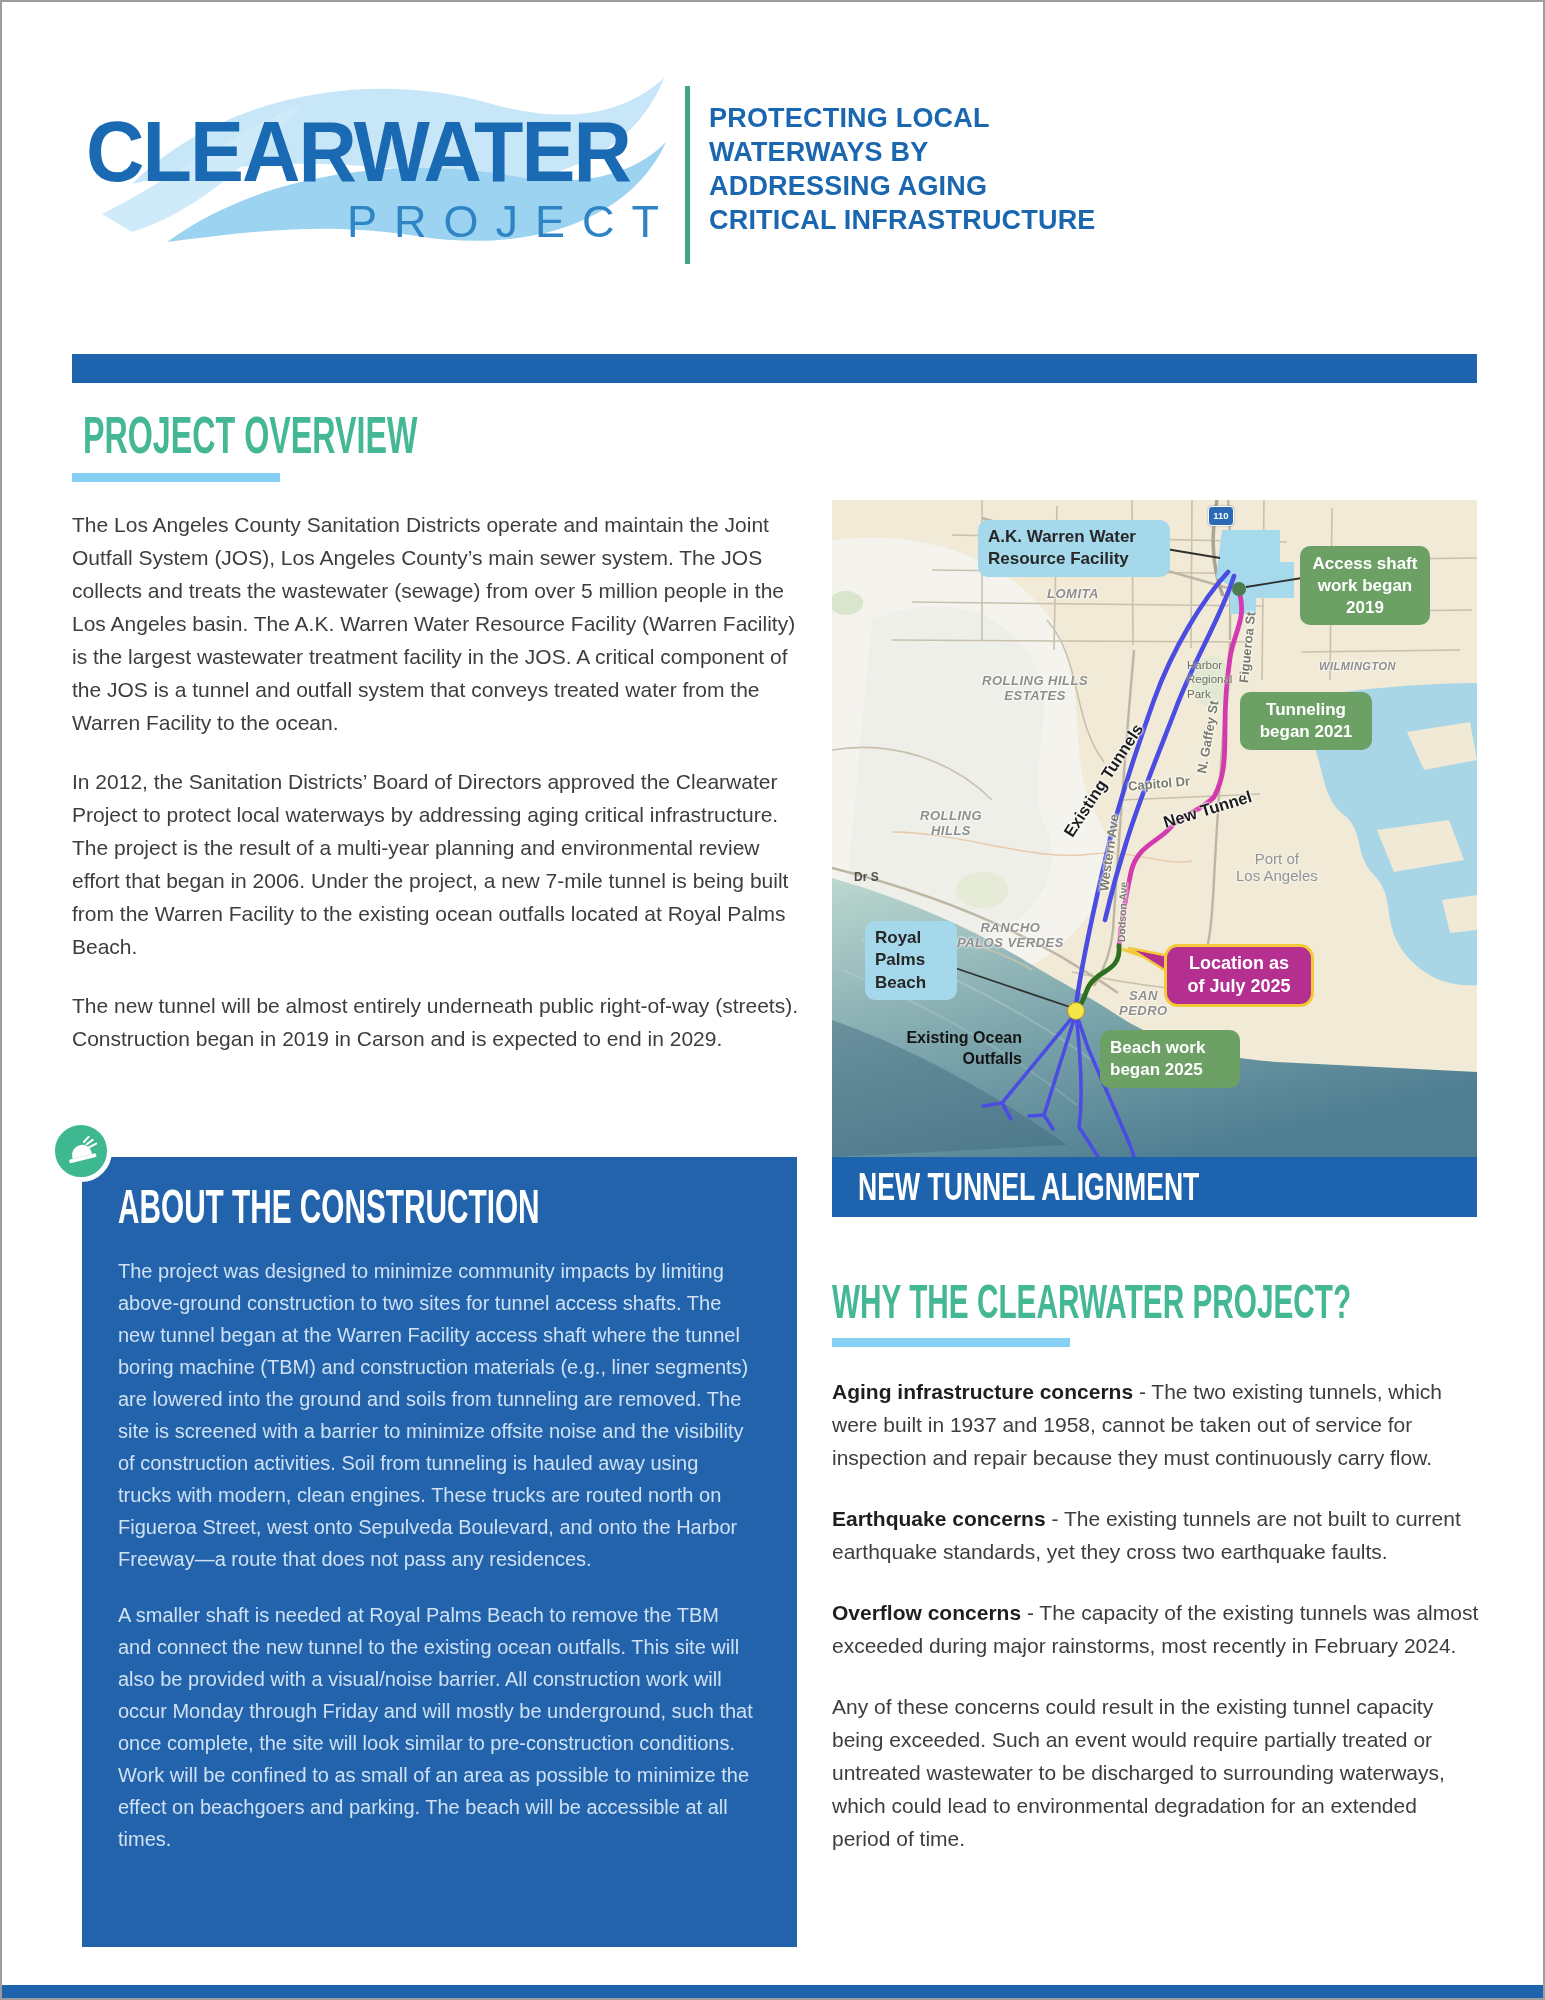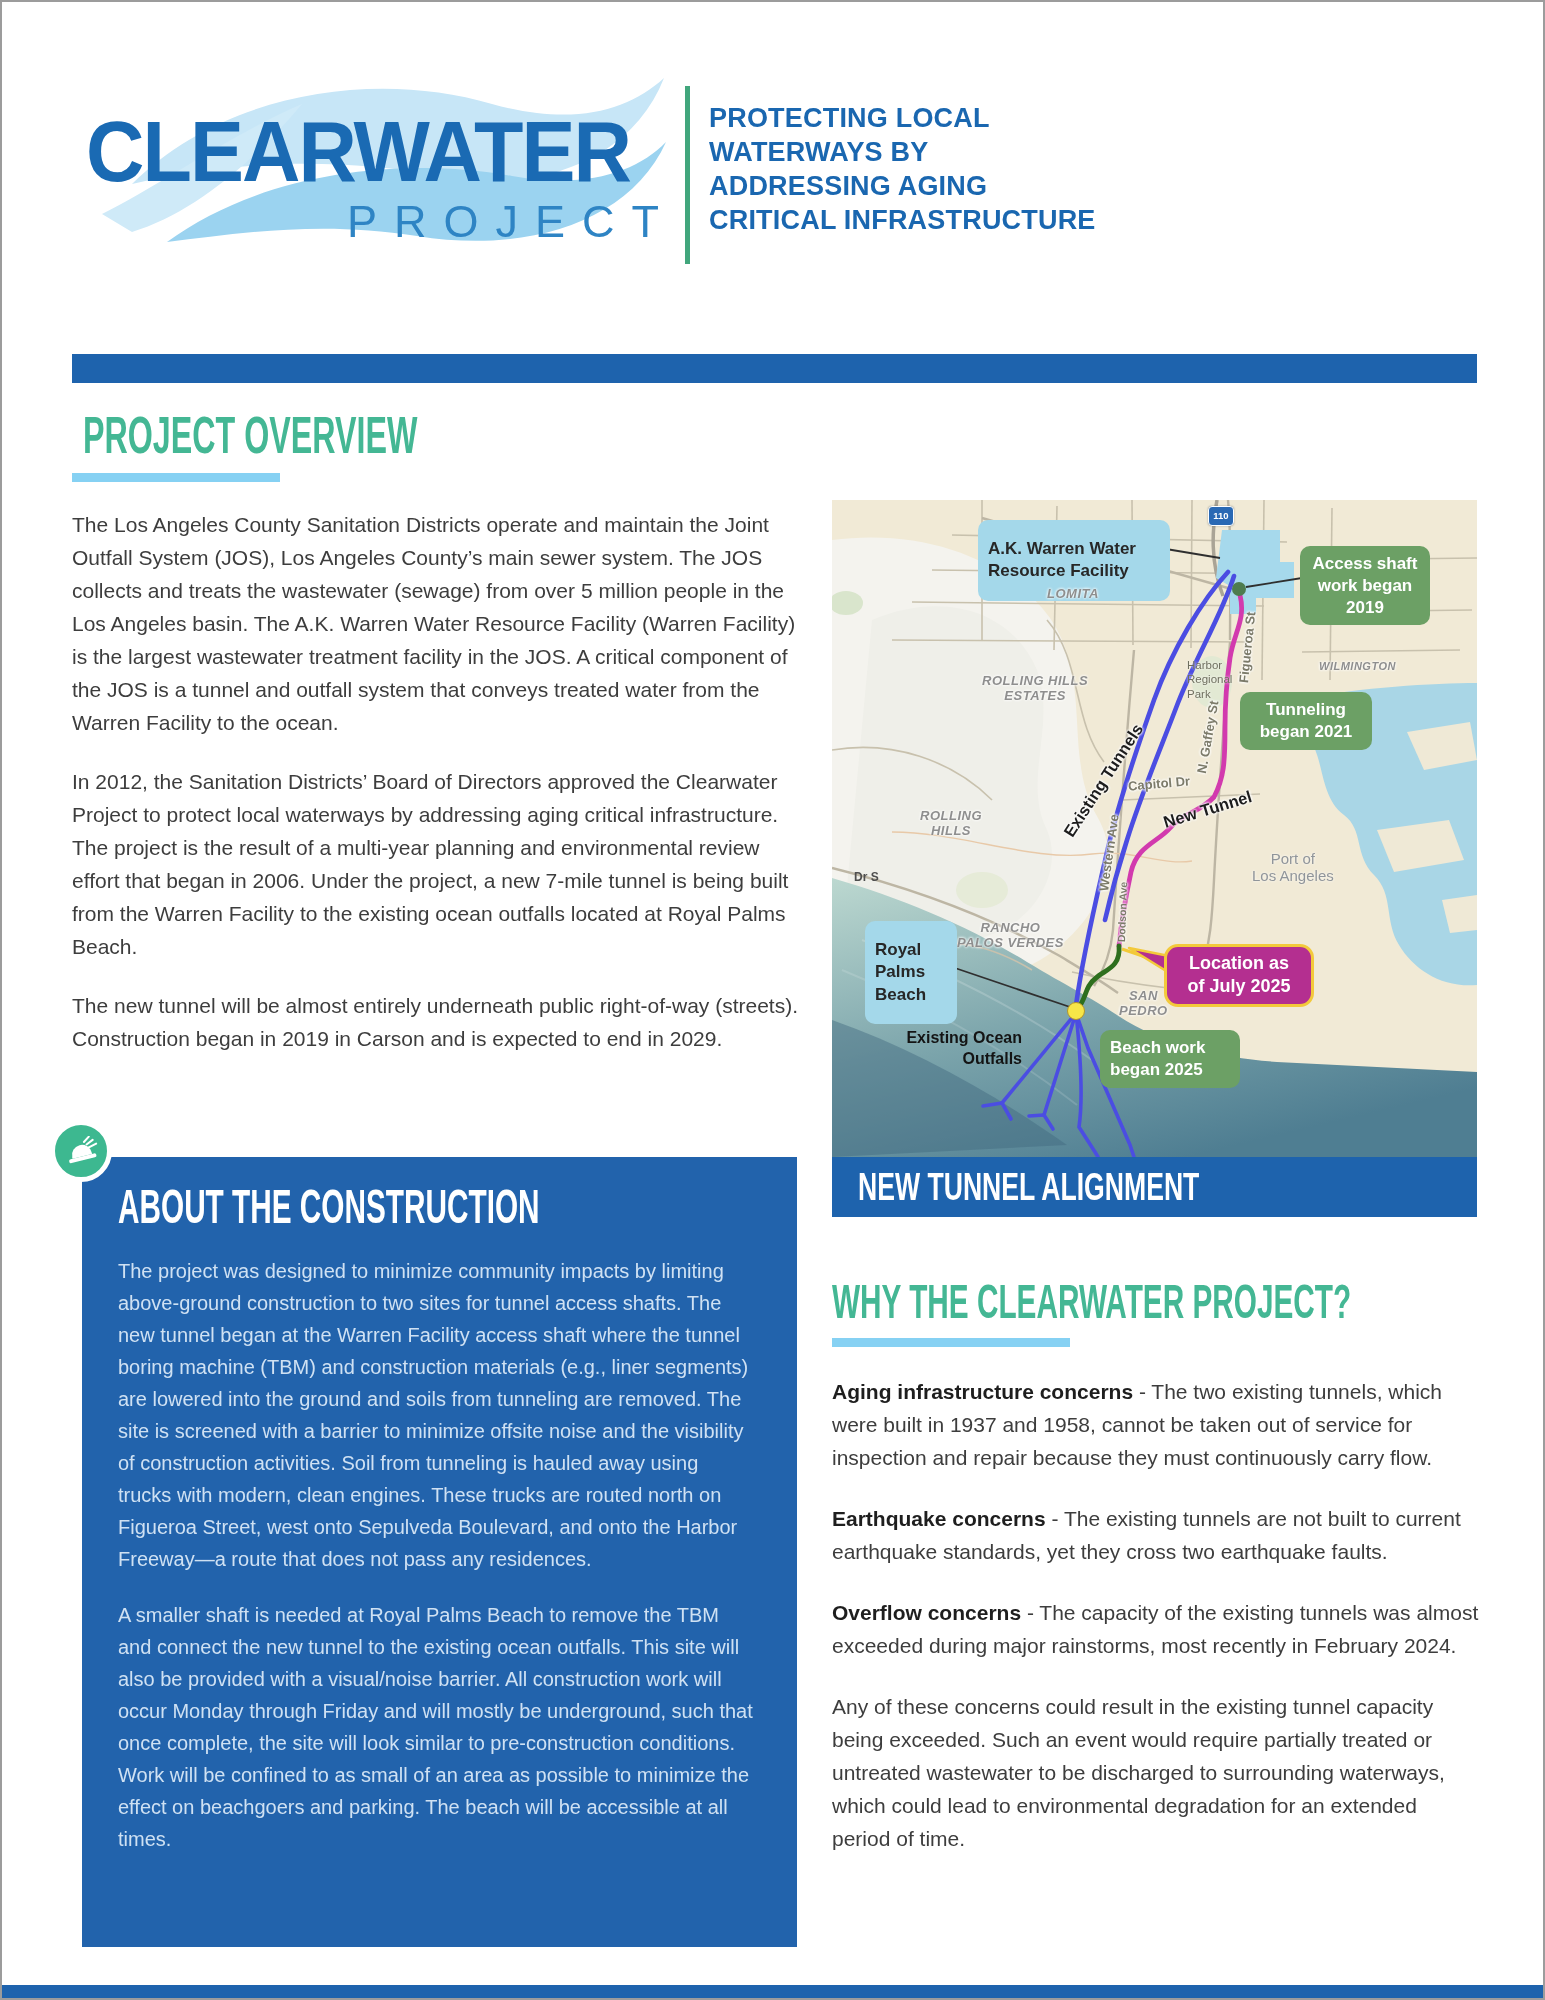--- a/index.html
+++ b/index.html
@@ -62,21 +62,21 @@
   }
   .street{
     color:#7c7b6a; font-weight:700; font-size:13px; white-space:nowrap;
     text-shadow:0 0 3px #fff,0 0 3px #fff,0 0 3px #fff;
   }
   .tunnel-name{
     color:#1d1d1d; font-weight:700; font-size:16.5px; white-space:nowrap;
     text-shadow:0 0 3px #fff,0 0 3px #fff,0 0 3px #fff;
   }
   .pill{
-    background:#a4d8ea; border-radius:10px; padding:18px 10px;
+    background:#a4d8ea; border-radius:10px; padding:6px 10px;
     font-weight:700; font-size:17px; line-height:1.32; color:#272727;
   }
   .badge-green{
     background:#6ca065; border-radius:10px; padding:7px 10px; text-align:center;
     font-weight:700; font-size:17px; line-height:1.28; color:#ffffff;
   }
   .badge-location{
     background:#b42f90; border:3px solid #f3c93b; border-radius:14px; padding:5px 8px;
     text-align:center; font-weight:700; font-size:18px; line-height:1.3; color:#ffffff;
   }
@@ -253,21 +253,21 @@
     <div class="map-label city pre" style="left:150px; top:173px;">ROLLING HILLS
 ESTATES</div>
     <div class="map-label city pre" style="left:88px; top:308px;">ROLLING
 HILLS</div>
     <div class="map-label street" style="left:362px; top:272px; transform:rotate(-80deg); transform-origin:0 0;">N. Gaffey St</div>
     <div class="map-label tunnel-name" style="left:228px; top:330px; transform:rotate(-57deg); transform-origin:0 0;">Existing Tunnels</div>
     <div class="map-label street" style="left:296px; top:276px; transform:rotate(-5deg);">Capitol Dr</div>
     <div class="map-label tunnel-name pre" style="left:330px; top:300px; transform:rotate(-17deg); text-align:center;">New
 Tunnel</div>
     <div class="map-label street" style="left:264px; top:390px; transform:rotate(-82deg); transform-origin:0 0;">Western Ave</div>
-    <div class="map-label" style="left:420px; top:350px; color:#90959a; font-size:15px; text-align:center; text-shadow:0 0 3px #fff;"><span class="pre">Port of
+    <div class="map-label" style="left:404px; top:350px; color:#90959a; font-size:15px; text-align:center; text-shadow:0 0 3px #fff;"><span class="pre">Port of
 Los Angeles</span></div>
     <div class="map-label street" style="left:283px; top:442px; transform:rotate(-88deg); transform-origin:0 0; font-size:10.5px;">Dodson Ave</div>
     <div class="map-label" style="left:22px; top:370px; font-size:12px; font-weight:700; color:#4e4e4e;">Dr S</div>
     <div class="map-label city pre" style="left:125px; top:420px;">RANCHO
 PALOS VERDES</div>
     <div class="map-label pill pre" style="left:33px; top:421px; width:72px;">Royal
 Palms
 Beach</div>
     <div class="map-label badge-location pre" style="left:332px; top:444px; width:128px;">Location as
 of July 2025</div>

